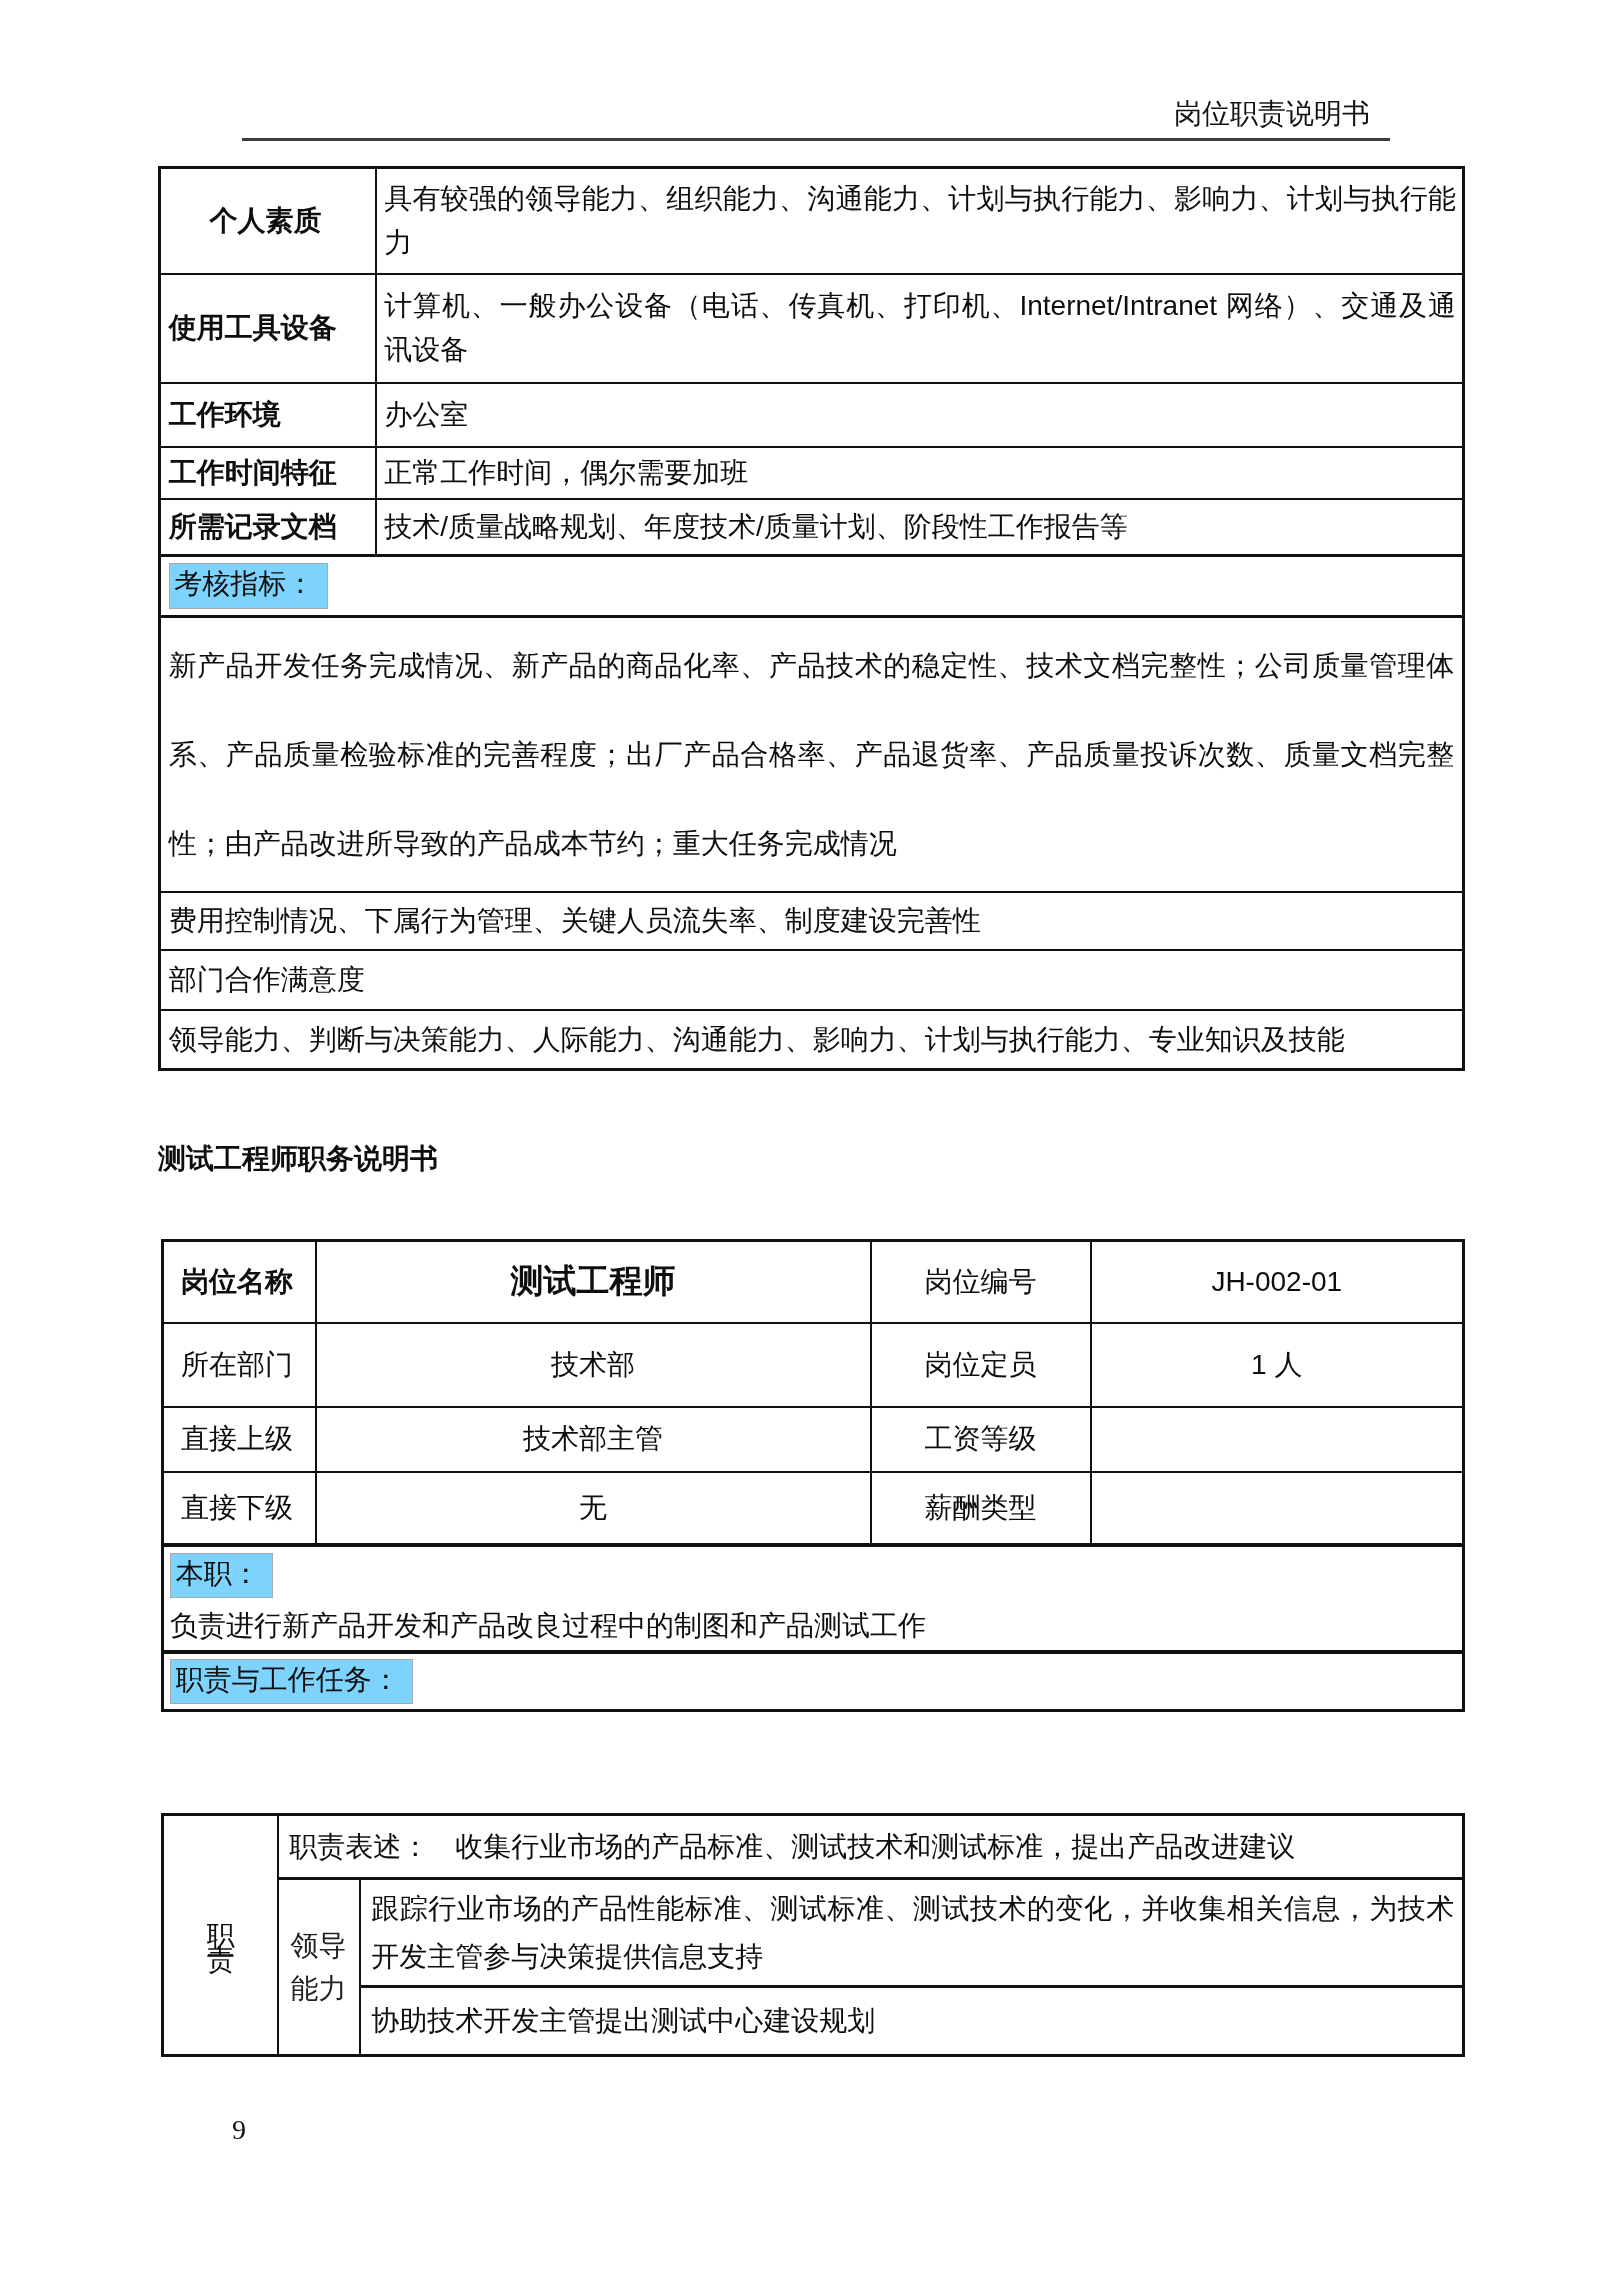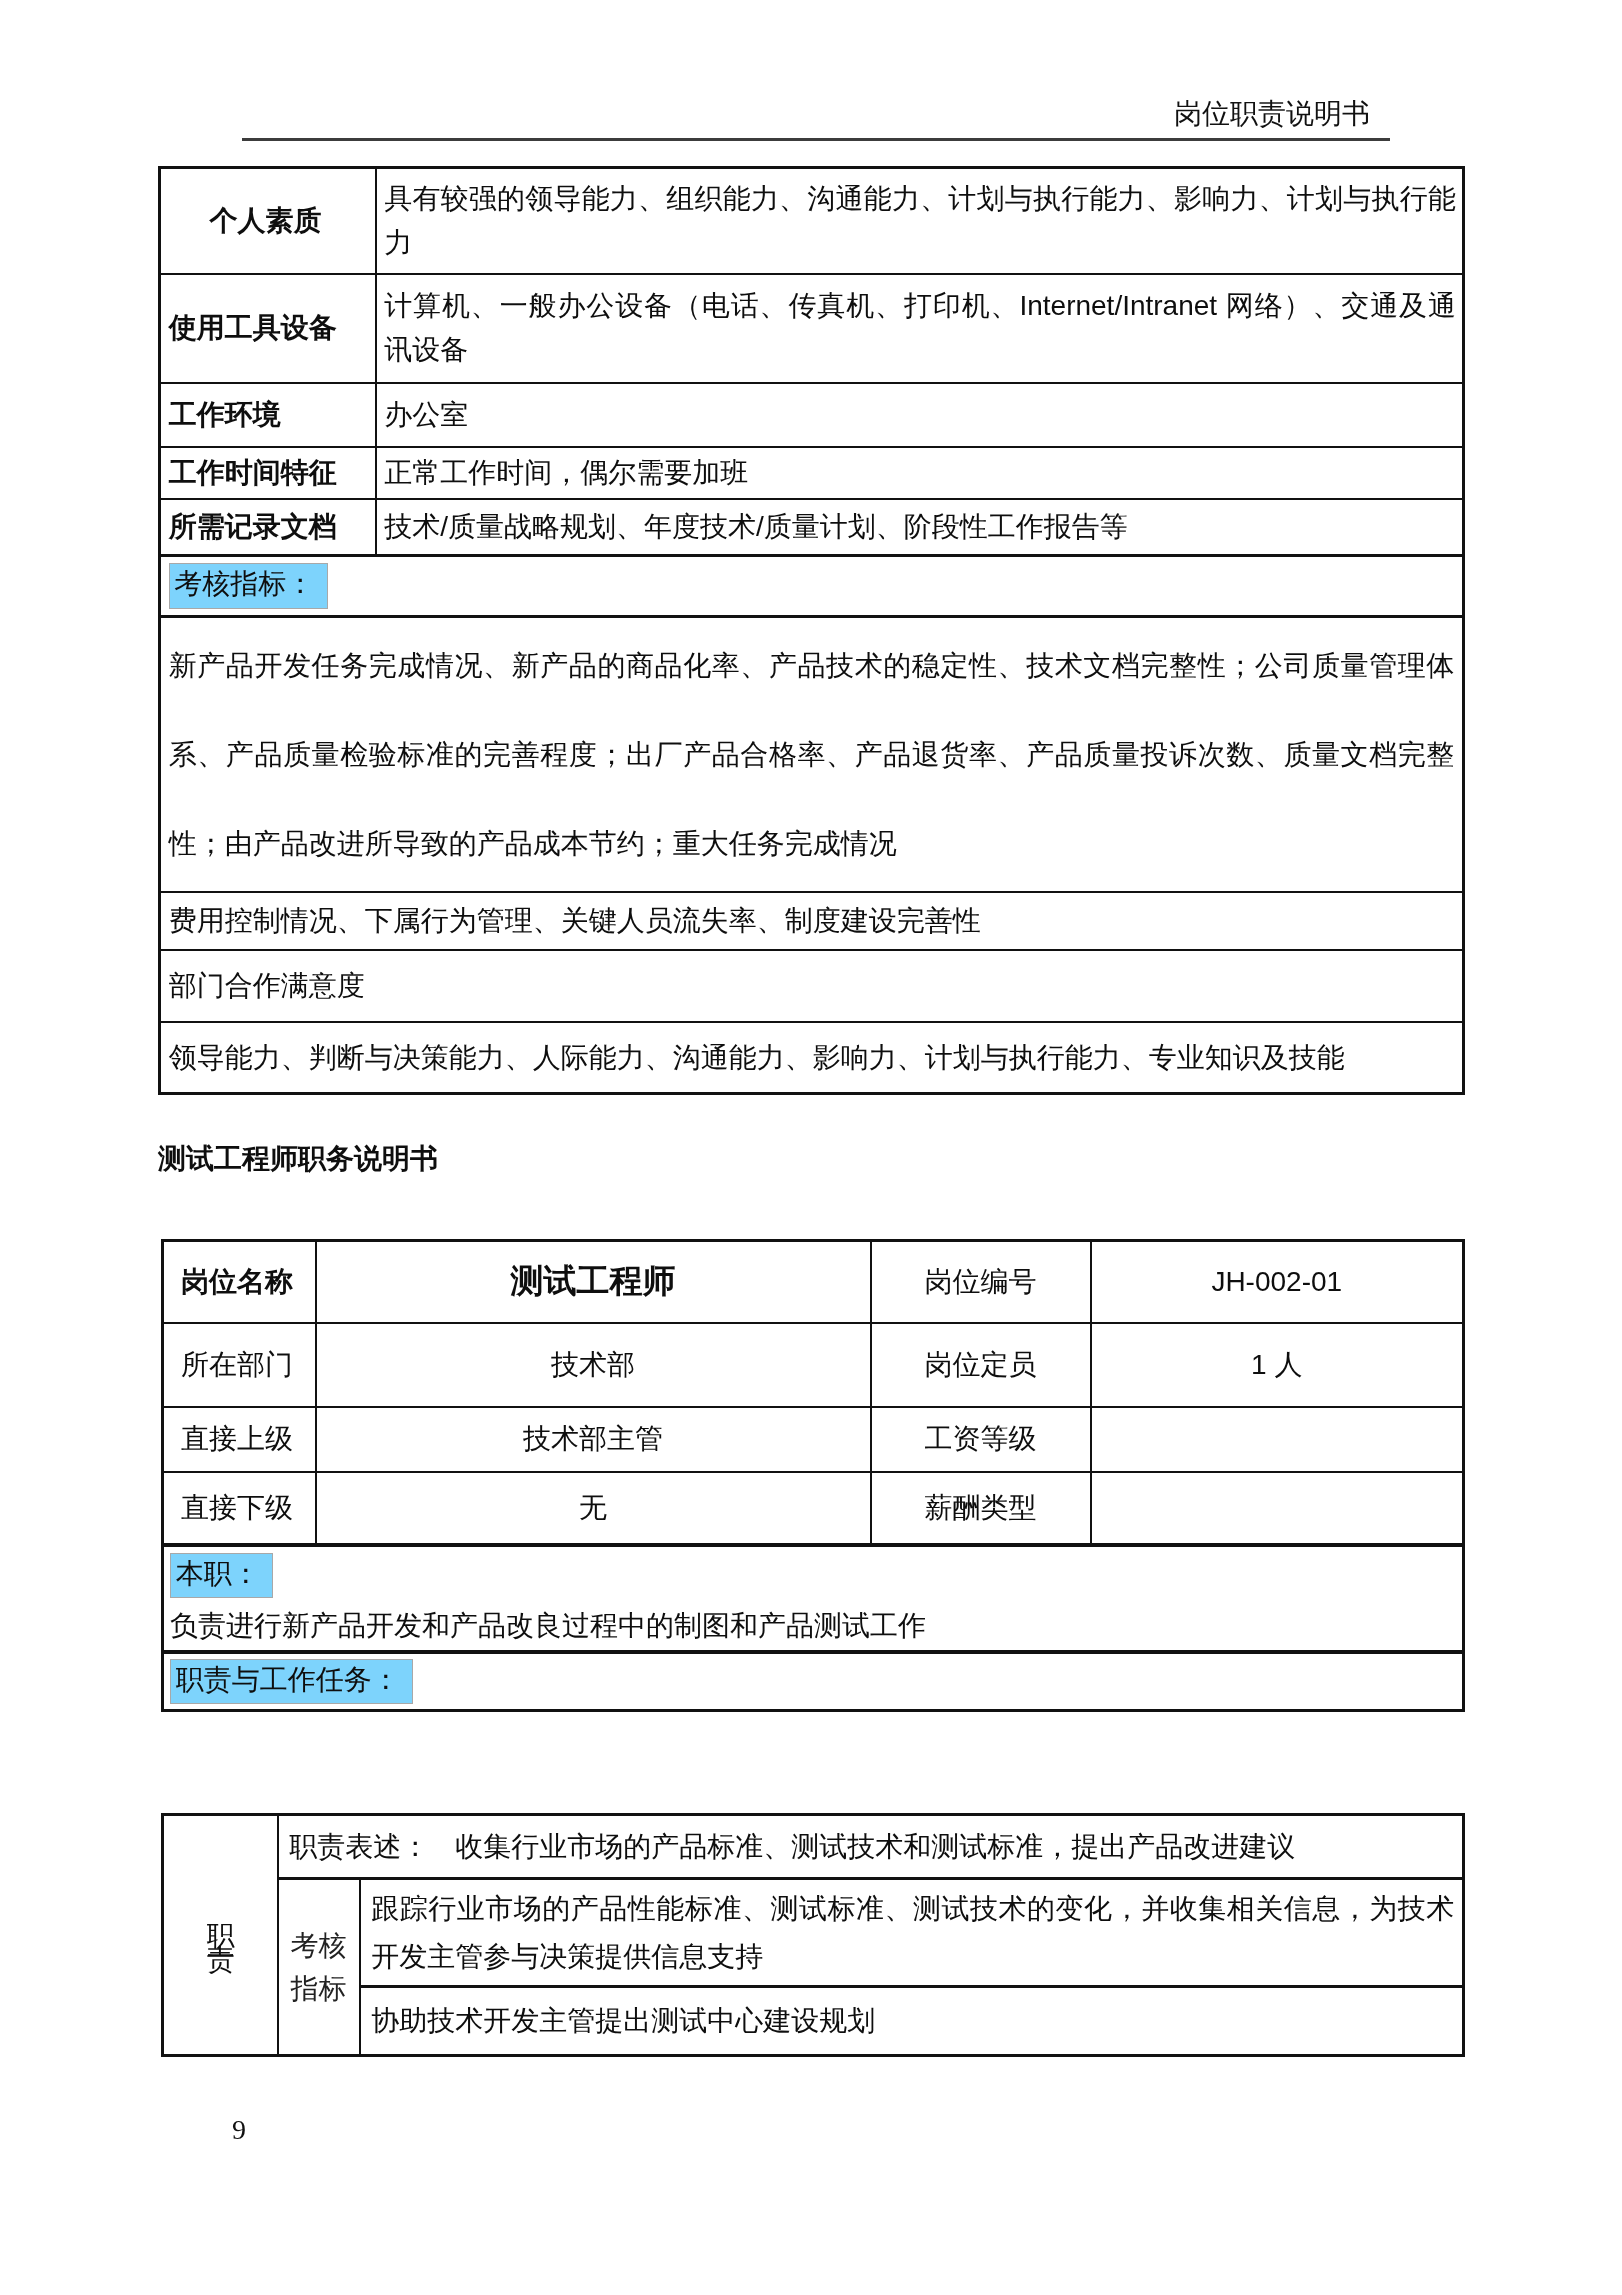--- a/index.html
+++ b/index.html
@@ -33,21 +33,21 @@
   .t1 .lbl { width: 216px; font-weight: bold; padding: 3.1px 4.6px 3.1px 7.7px; }
   .t1 .lbl.centered { text-align: center; padding-left: 0; }
   .t1 .val { padding: 3.1px 6.1px 3.1px 7.7px; line-height: 44px; text-align: justify; }
   .t1 .full { padding: 3.1px 7.7px; line-height: 44px; text-align: justify; }
   .t1 .kpi-head-row td { border-top-width: 3.8px; border-bottom-width: 3.8px; padding: 6.1px 7.7px; }
   .t1 .para td { line-height: 89px; font-size: 28px; }
   .r-h138 { height: 106px; } .r-h142 { height: 109px; }
   .r-h84 { height: 64px; }  .r-h90 { height: 50px; }
   .r-h74 { height: 57px; }  .r-h68 { height: 52px; }
   .r-h348 { height: 267px; } .r-h76 { height: 58px; }
-  .r-h78 { height: 72px; }
+  .r-h78 { height: 60px; }
 
   
   .hl {
     display: inline-block;
     background: #7dd3fc;
     border: 1.5px solid #a8a8a8;
     font-weight: normal;
     font-size: 28px;
     line-height: 1.0;
     padding: 6.1px 12.3px 9.2px 4.6px;
@@ -210,21 +210,21 @@
     <tbody>
         <tr class="rb-h84">
       <td class="duty-num" rowspan="3">
         <span class="vtext">职责一</span>
       </td>
       <td colspan="2" class="statement">
         <span class="st-label">职责表述：</span><span>收集行业市场的产品标准、测试技术和测试标准，提出产品改进建议</span>
       </td>
     </tr>
     <tr class="rb-h134 task-row">
-      <td class="task-lbl" rowspan="2">考核指标</td>
+      <td class="task-lbl" rowspan="2">领导能力</td>
       <td class="task">跟踪行业市场的产品性能标准、测试标准、测试技术的变化，并收集相关信息，为技术开发主管参与决策提供信息支持</td>
     </tr>
     <tr class="rb-h90 task-row">
       <td class="task">协助技术开发主管提出测试中心建设规划</td>
     </tr>
   </tbody>
     </table>
 
   <div class="page-number">9</div>
 

